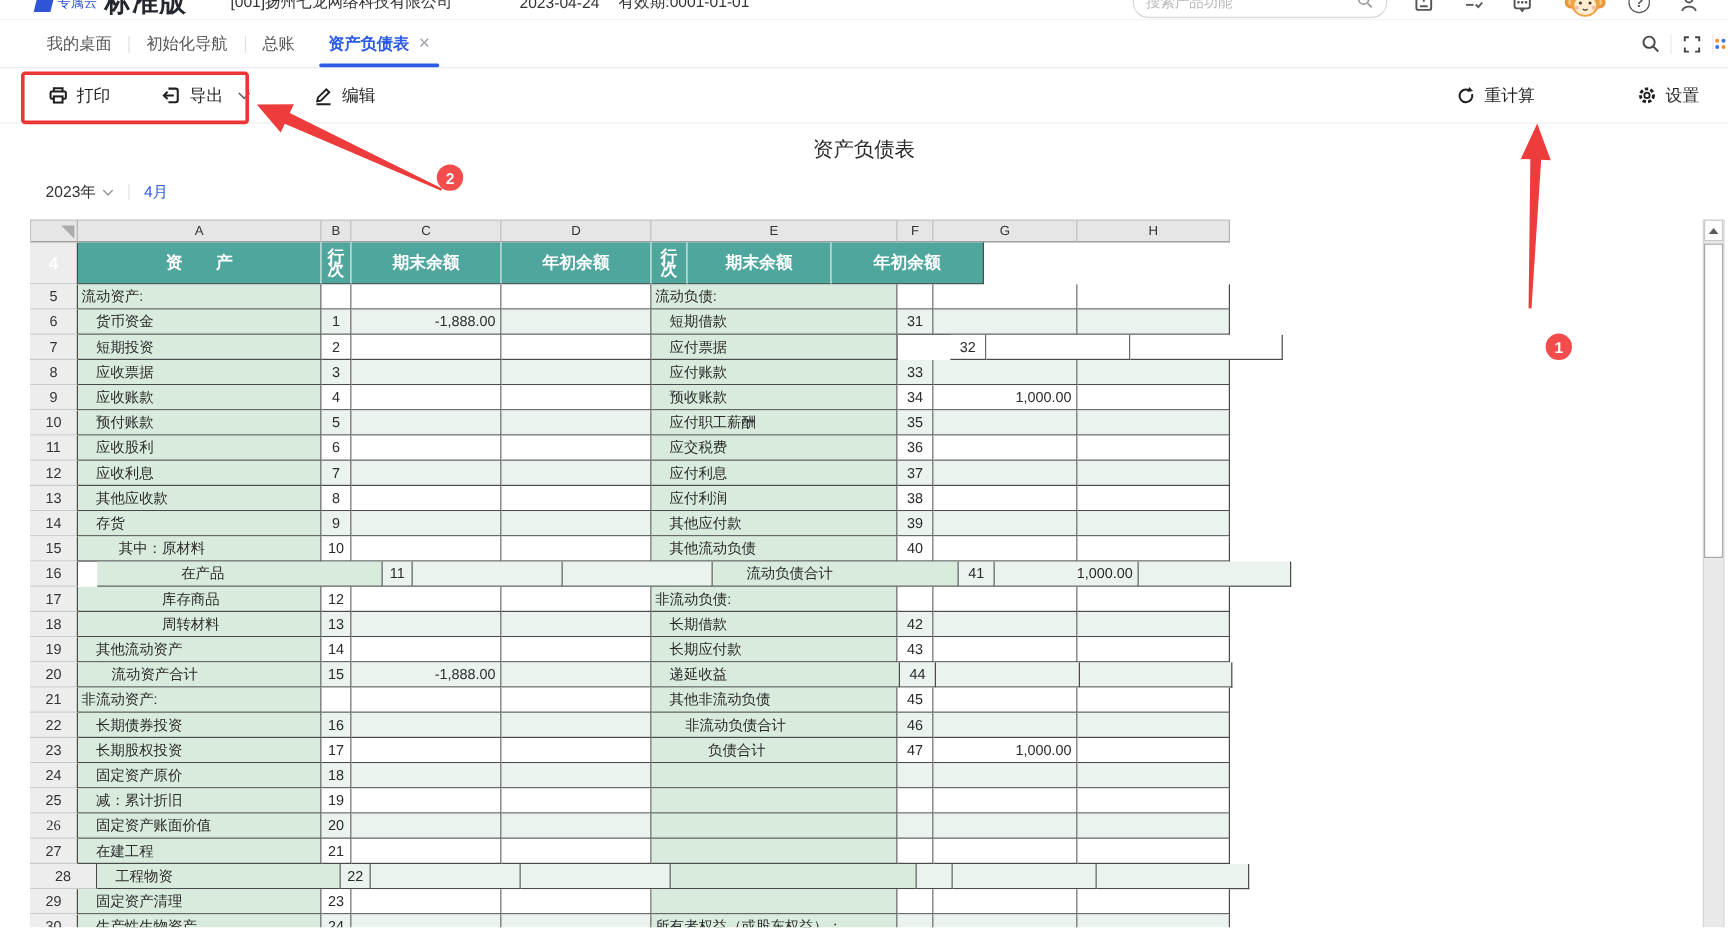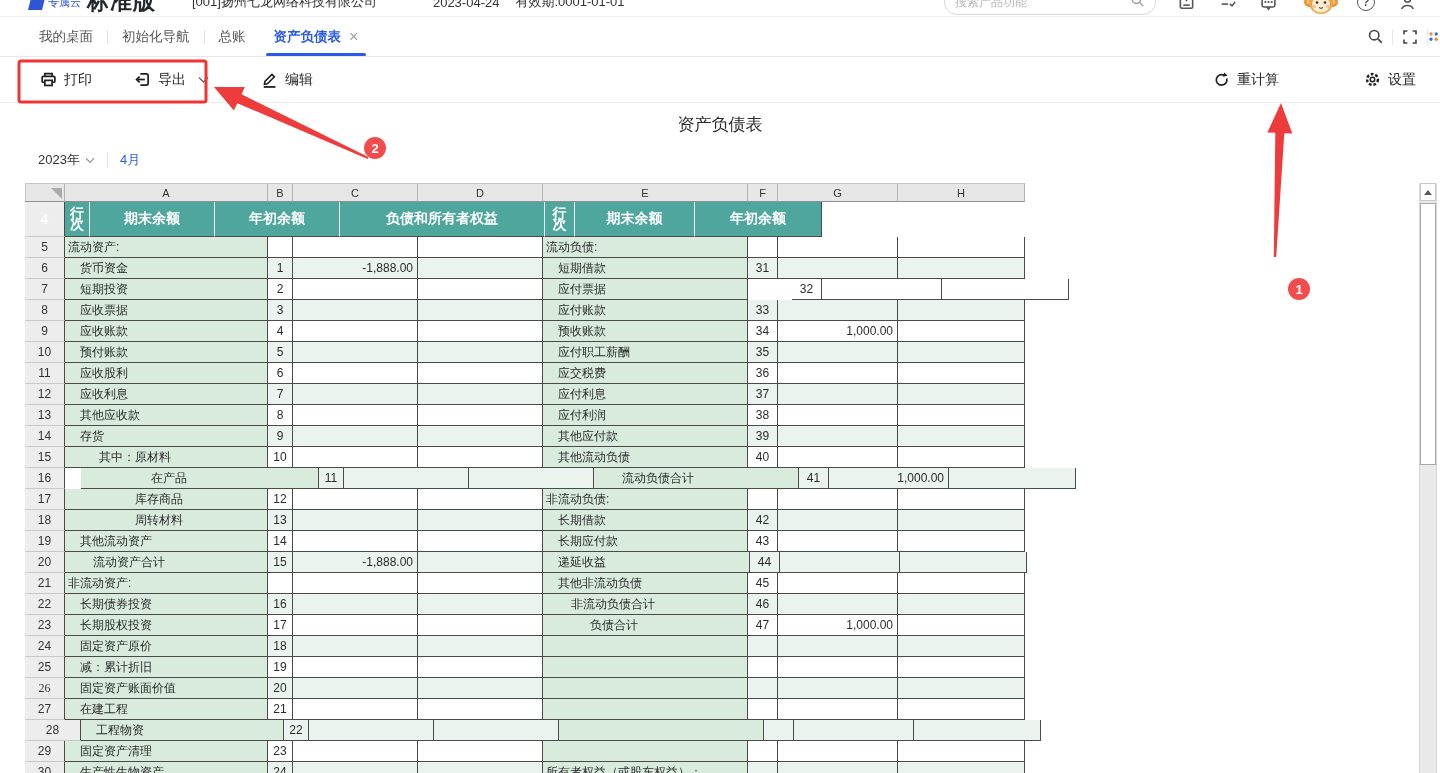--- a/index.html
+++ b/index.html
@@ -277,25 +277,25 @@
         <div class="scell " style="width: 25px;">B</div>
         <div class="scell " style="width: 125px;">C</div>
         <div class="scell " style="width: 125px;">D</div>
         <div class="scell " style="width: 205px;">E</div>
         <div class="scell " style="width: 30px;">F</div>
         <div class="scell " style="width: 120px;">G</div>
         <div class="scell " style="width: 127px;">H</div>
       </div>
       <div class="srow hdr-row">
         <div class="scell rowno" style="width: 40px;">4</div>
+        <div class="scell hdr-sp" style="width: 203px;">资  产</div>
         <div class="scell vstack" style="width: 25px;">行
 次</div>
         <div class="scell " style="width: 125px;">期末余额</div>
         <div class="scell " style="width: 125px;">年初余额</div>
-        <div class="scell " style="width: 205px;">负债和所有者权益</div>
         <div class="scell vstack" style="width: 30px;">行
 次</div>
         <div class="scell " style="width: 120px;">期末余额</div>
         <div class="scell " style="width: 127px;">年初余额</div>
       </div>
       <div class="srow body-row">
         <div class="scell rowno" style="width: 40px;">5</div>
         <div class="scell lbl" style="width: 203px; padding-left: 3px;">流动资产:</div>
         <div class="scell ctr" style="width: 25px;"></div>
         <div class="scell num" style="width: 125px;"></div>

